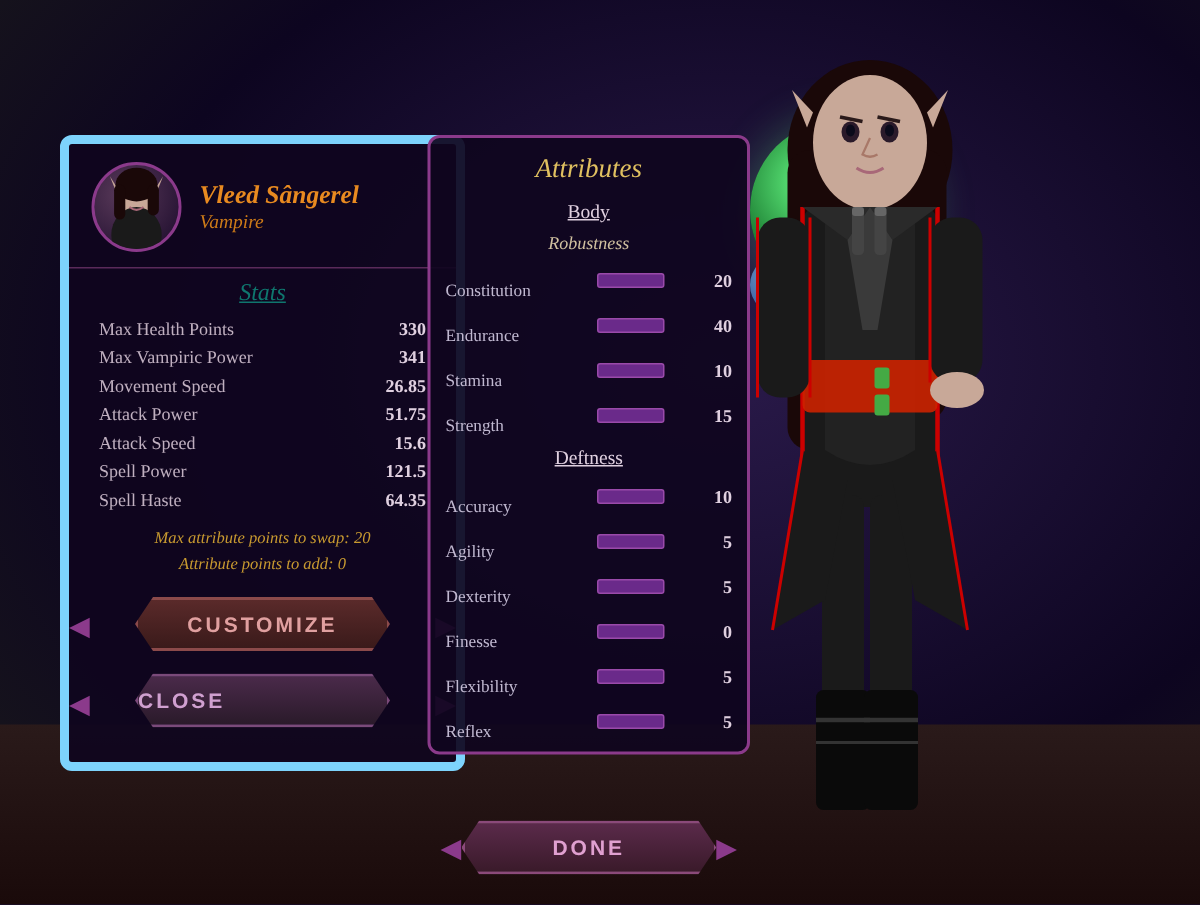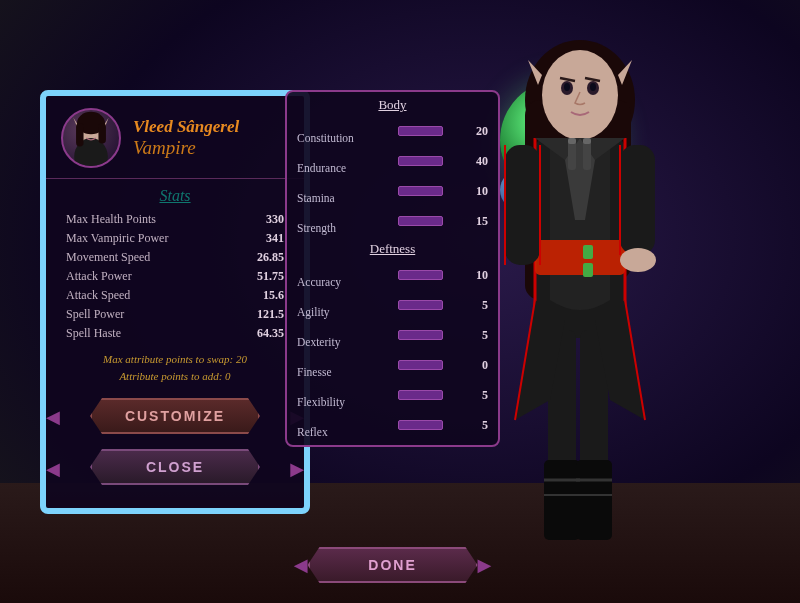--- a/index.html
+++ b/index.html
@@ -115,21 +115,21 @@
 
     .char-name {
       color: #e88a20;
       font-size: 17px;
       font-weight: bold;
       font-style: italic;
     }
 
     .char-class {
       color: #cc7a18;
-      font-size: 19px;
+      font-size: 13px;
       font-style: italic;
     }
 
     .stats-title {
       text-align: center;
       color: #0f766e;
       font-size: 16px;
       font-style: italic;
       text-decoration: underline;
       padding: 8px 0 5px;
@@ -184,21 +184,21 @@
       display: block;
       margin: 5px auto 8px;
       width: 170px;
       padding: 8px 0;
       background: linear-gradient(to bottom, #4a2a4a, #2a1a2a);
       border: 2px solid #7a4a7a;
       color: #d0a0d0;
       font-size: 14px;
       font-weight: bold;
       letter-spacing: 2px;
-      text-align: center;
+      text-align: left;
       cursor: pointer;
       clip-path: polygon(12px 0%, calc(100% - 12px) 0%, 100% 50%, calc(100% - 12px) 100%, 12px 100%, 0% 50%);
     }
 
     .arrow-left {
       color: #8b3a8b;
       font-size: 18px;
     }
 
     .arrow-right {
@@ -450,22 +450,24 @@
     <span class="arrow-right">▶</span>
   </div>
   <div style="display:flex;align-items:center;justify-content:center;gap:5px;margin:3px 0 5px;">
     <span class="arrow-left">◀</span>
     <button class="btn-close">CLOSE</button>
     <span class="arrow-right">▶</span>
   </div>
 </div>
 
 <div class="attrs-panel">
+  <div class="attrs-title">Attributes</div>
   <div id="attrs-content">
       <div class="section-title">Body</div>
+      <div class="sub-section-title">Robustness</div>
       <div class="attr-row">
         <span class="attr-label">Constitution</span>
         <div class="attr-bar"></div>
         <span class="attr-value">20</span>
       </div>
       <div class="attr-row">
         <span class="attr-label">Endurance</span>
         <div class="attr-bar"></div>
         <span class="attr-value">40</span>
       </div>

